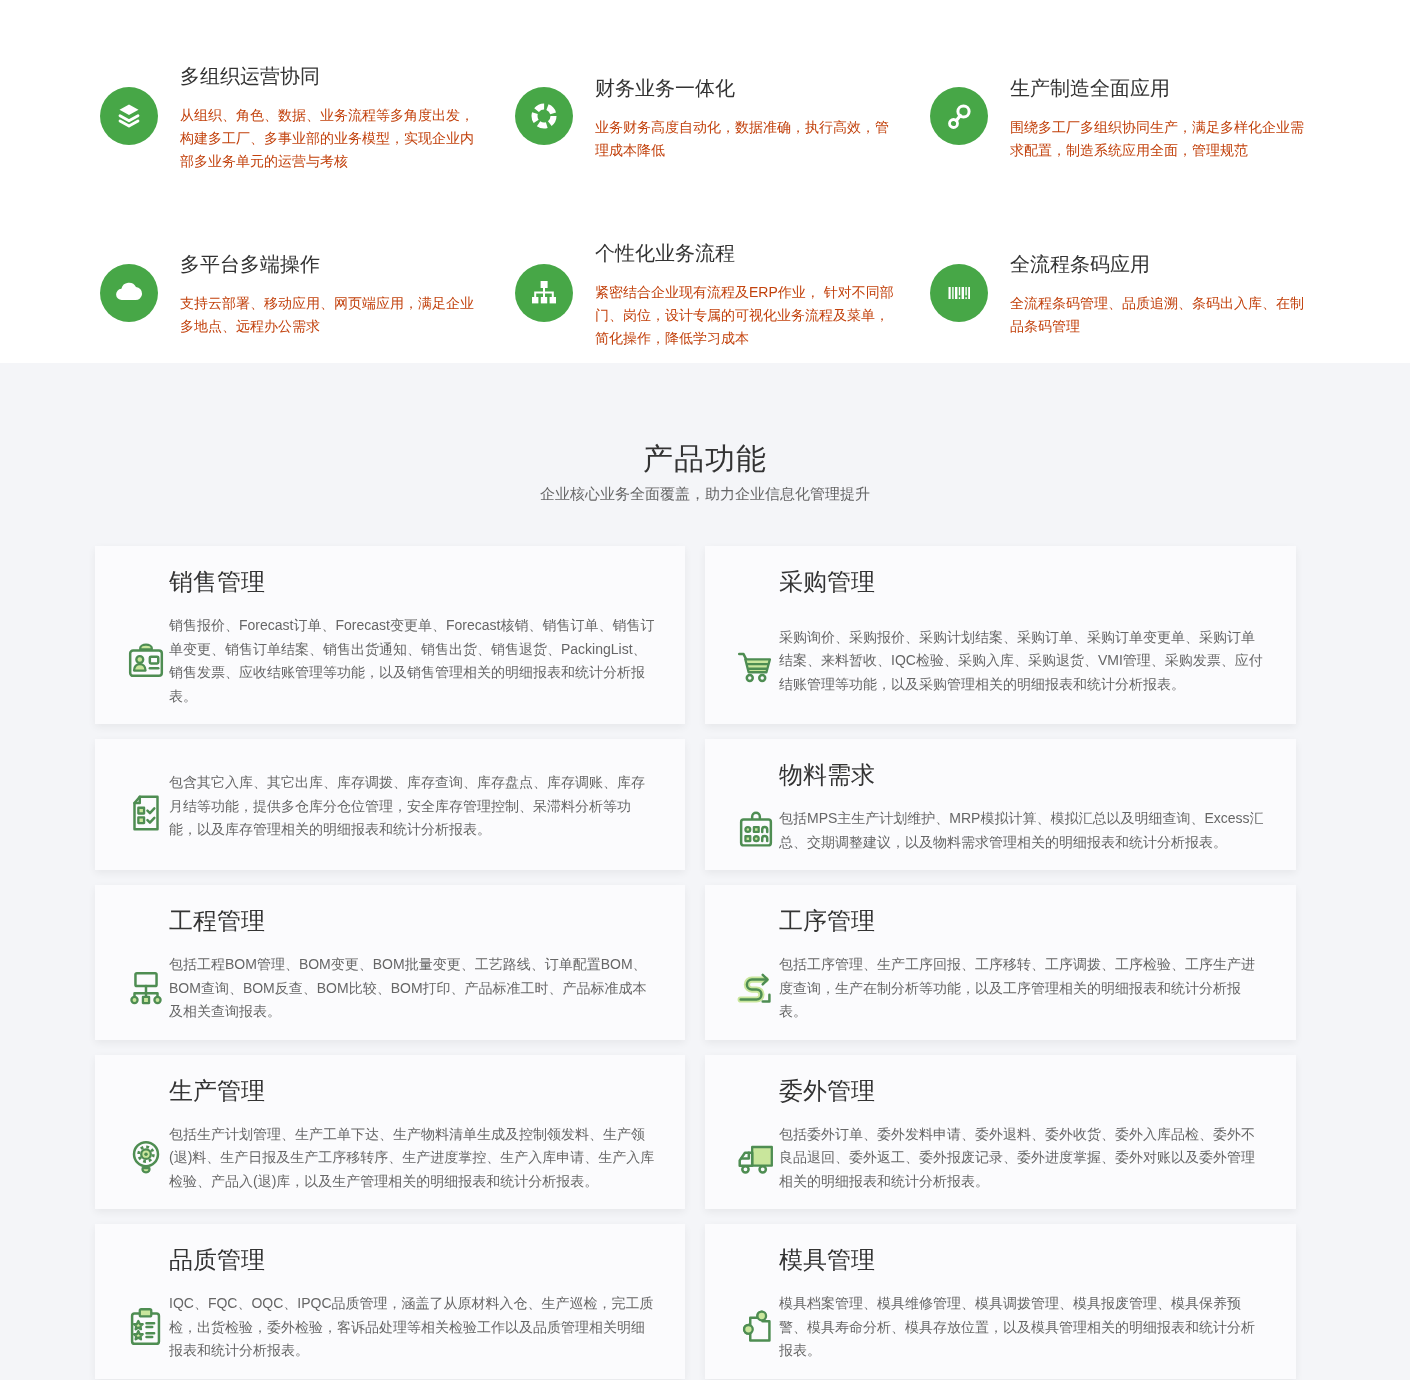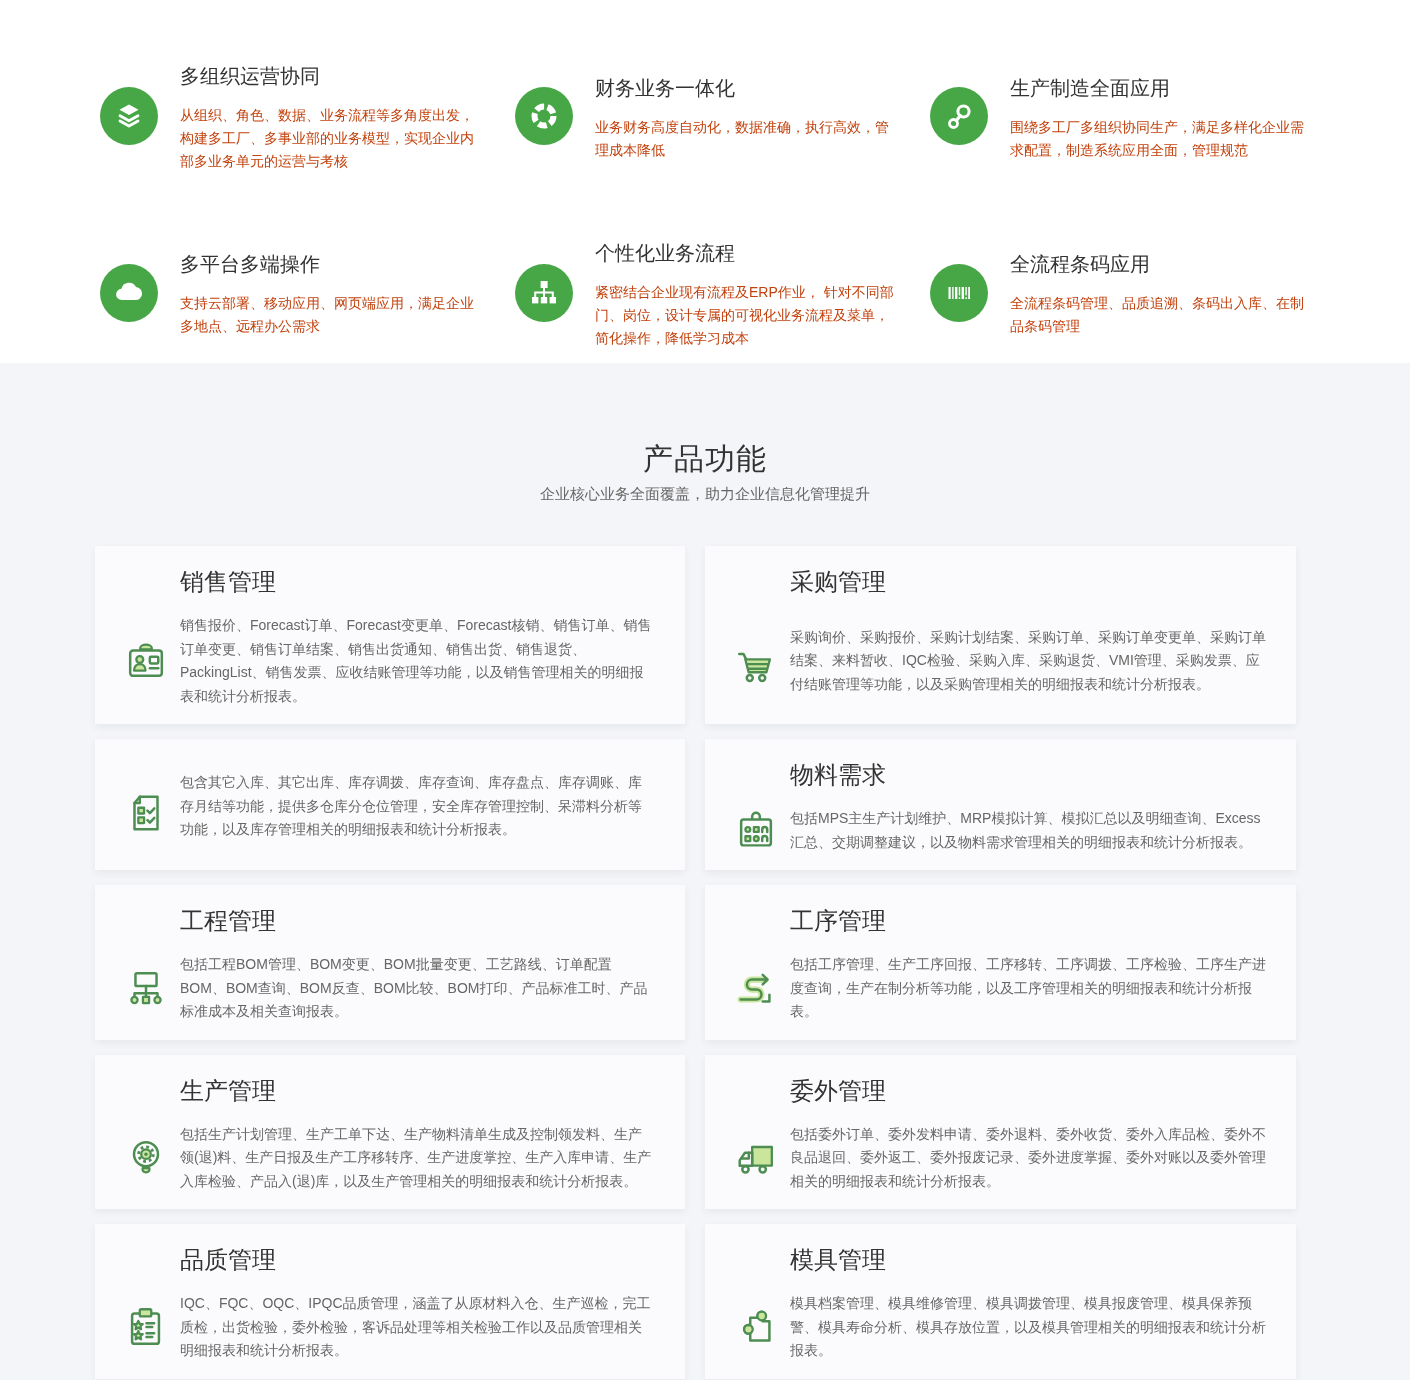--- a/index.html
+++ b/index.html
@@ -53,21 +53,20 @@
     grid-template-columns:590px 591px;
     column-gap:20px;
     row-gap:15px;
   }
   .card{
     background:var(--card-bg);
     box-shadow:0 3px 8px rgba(0,0,0,.06);
     padding:20px 30px 16px 28px;
     display:grid;
     grid-template-columns:46px 1fr;
-    column-gap:11px;
   }
   .c-title{grid-column:2;font-size:24px;font-weight:500;color:var(--title-color);margin:0 0 16px;}
   .c-icon{grid-column:1;grid-row:2;align-self:center;line-height:0;}
   .c-desc{grid-column:2;grid-row:2;font-size:14px;line-height:23.5px;color:var(--body-color);}
   
   .ic-s{fill:none;stroke:var(--icon-stroke);stroke-width:2.6;stroke-linecap:round;stroke-linejoin:round;}
   .ic-f{fill:var(--icon-fill);stroke:var(--icon-stroke);stroke-width:2.4;stroke-linejoin:round;}
   .ic-w{fill:#fbfbfd;stroke:var(--icon-stroke);stroke-width:2.6;stroke-linejoin:round;}
   .ic-u{fill:none;stroke:var(--icon-fill);stroke-width:6.5;stroke-linecap:round;stroke-linejoin:round;}
 </style>

